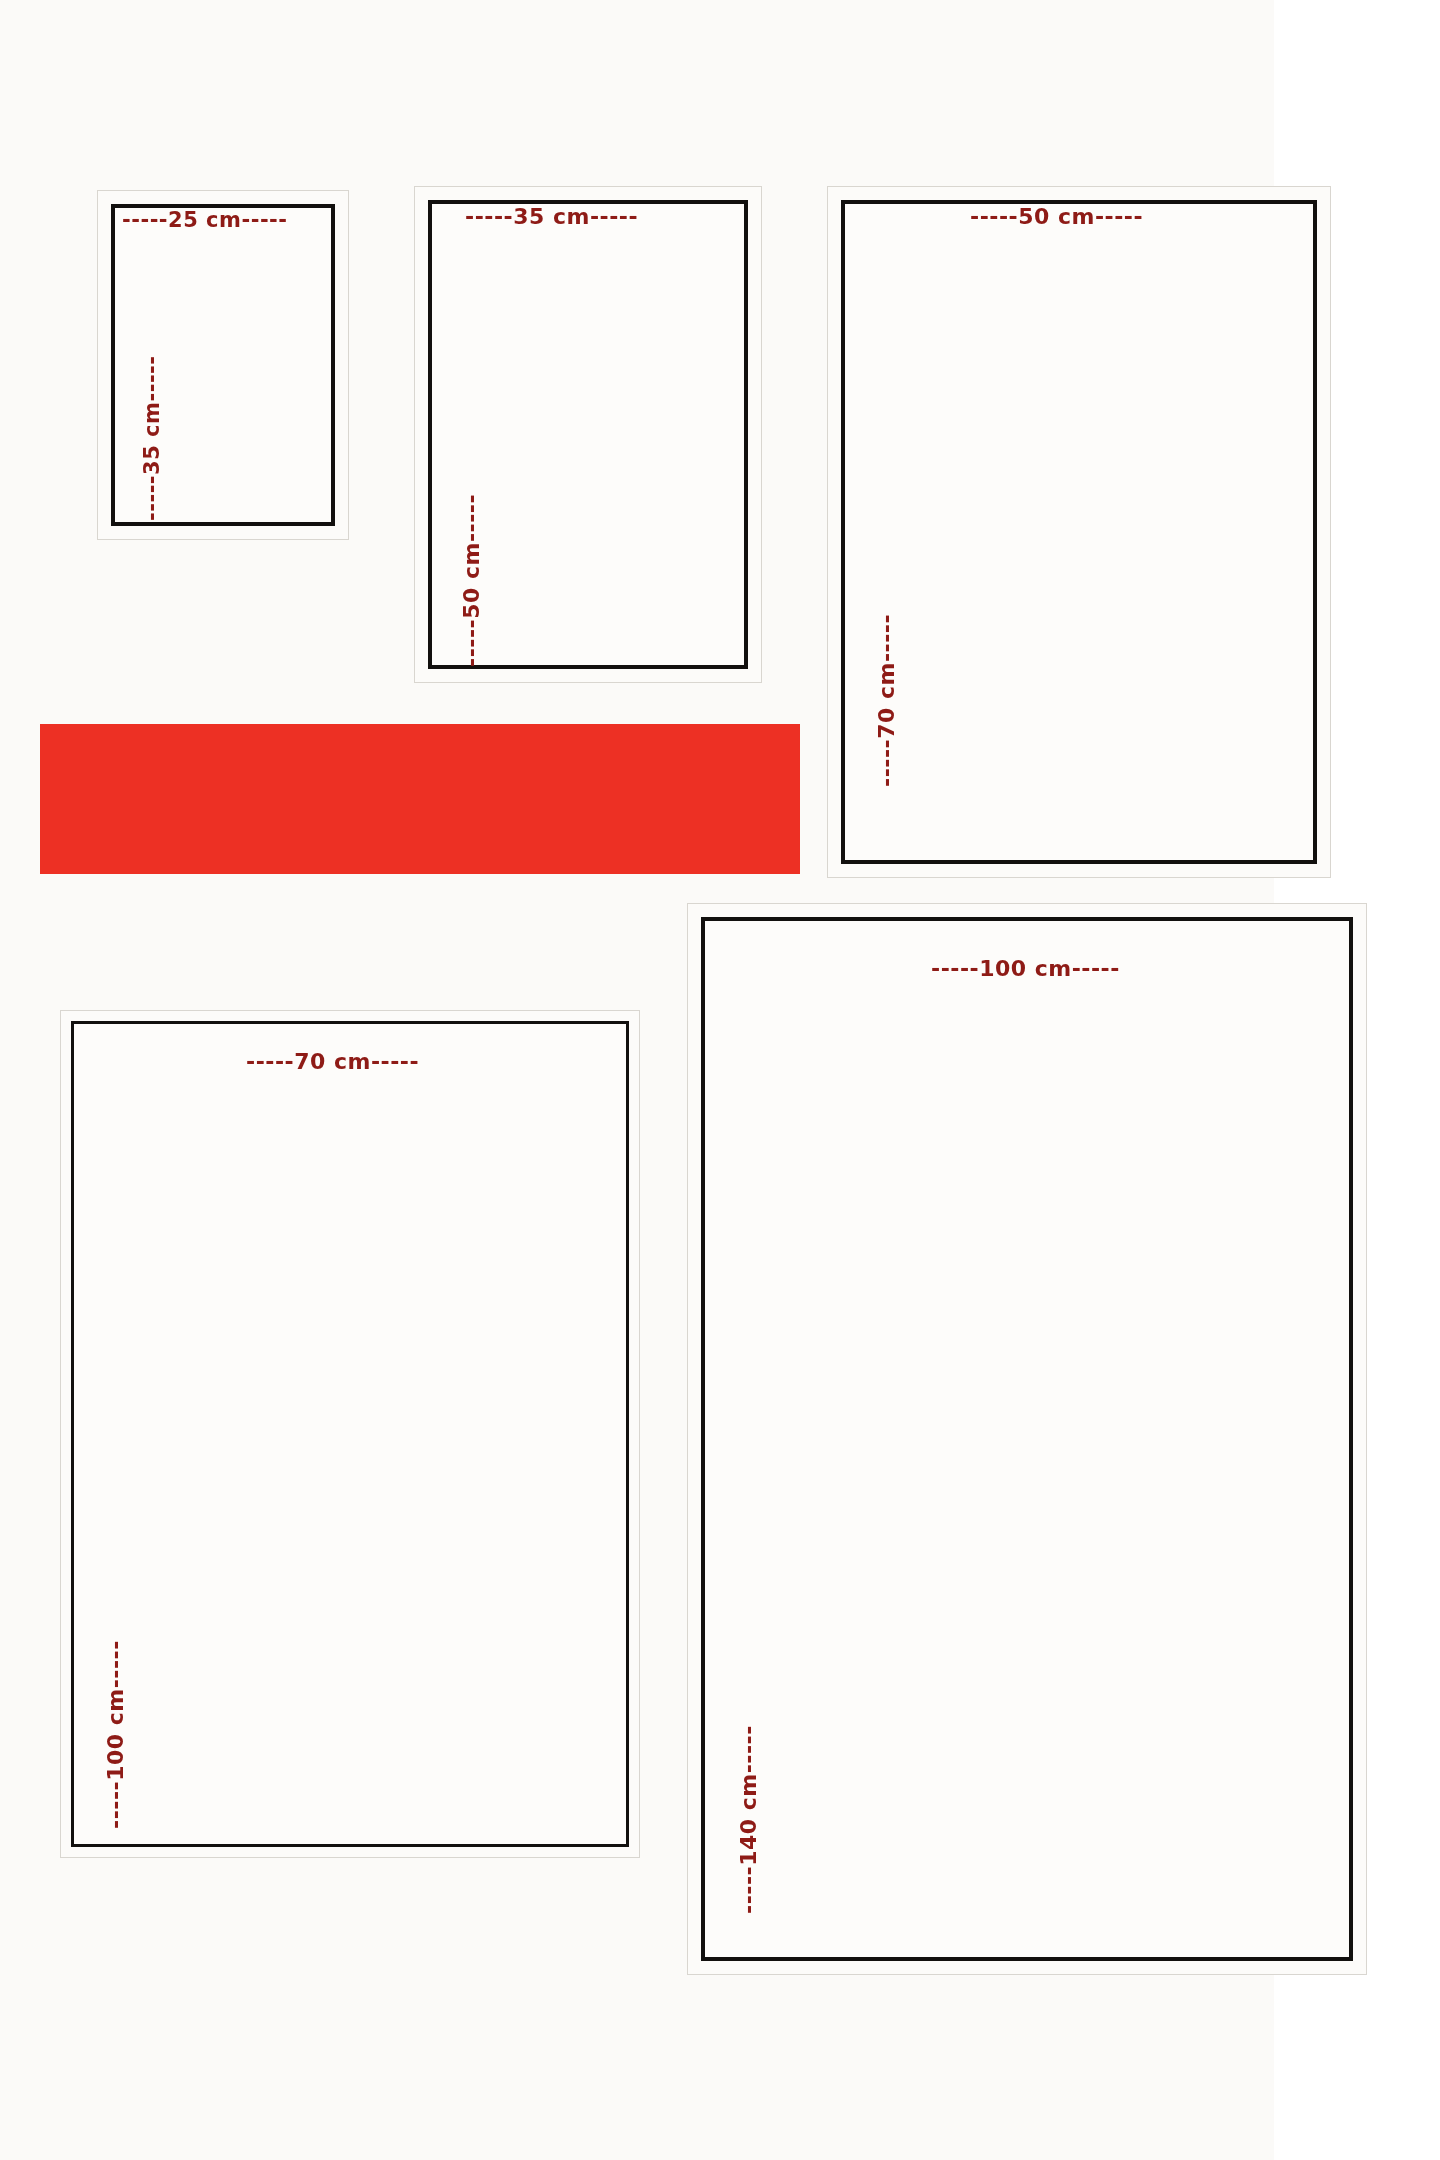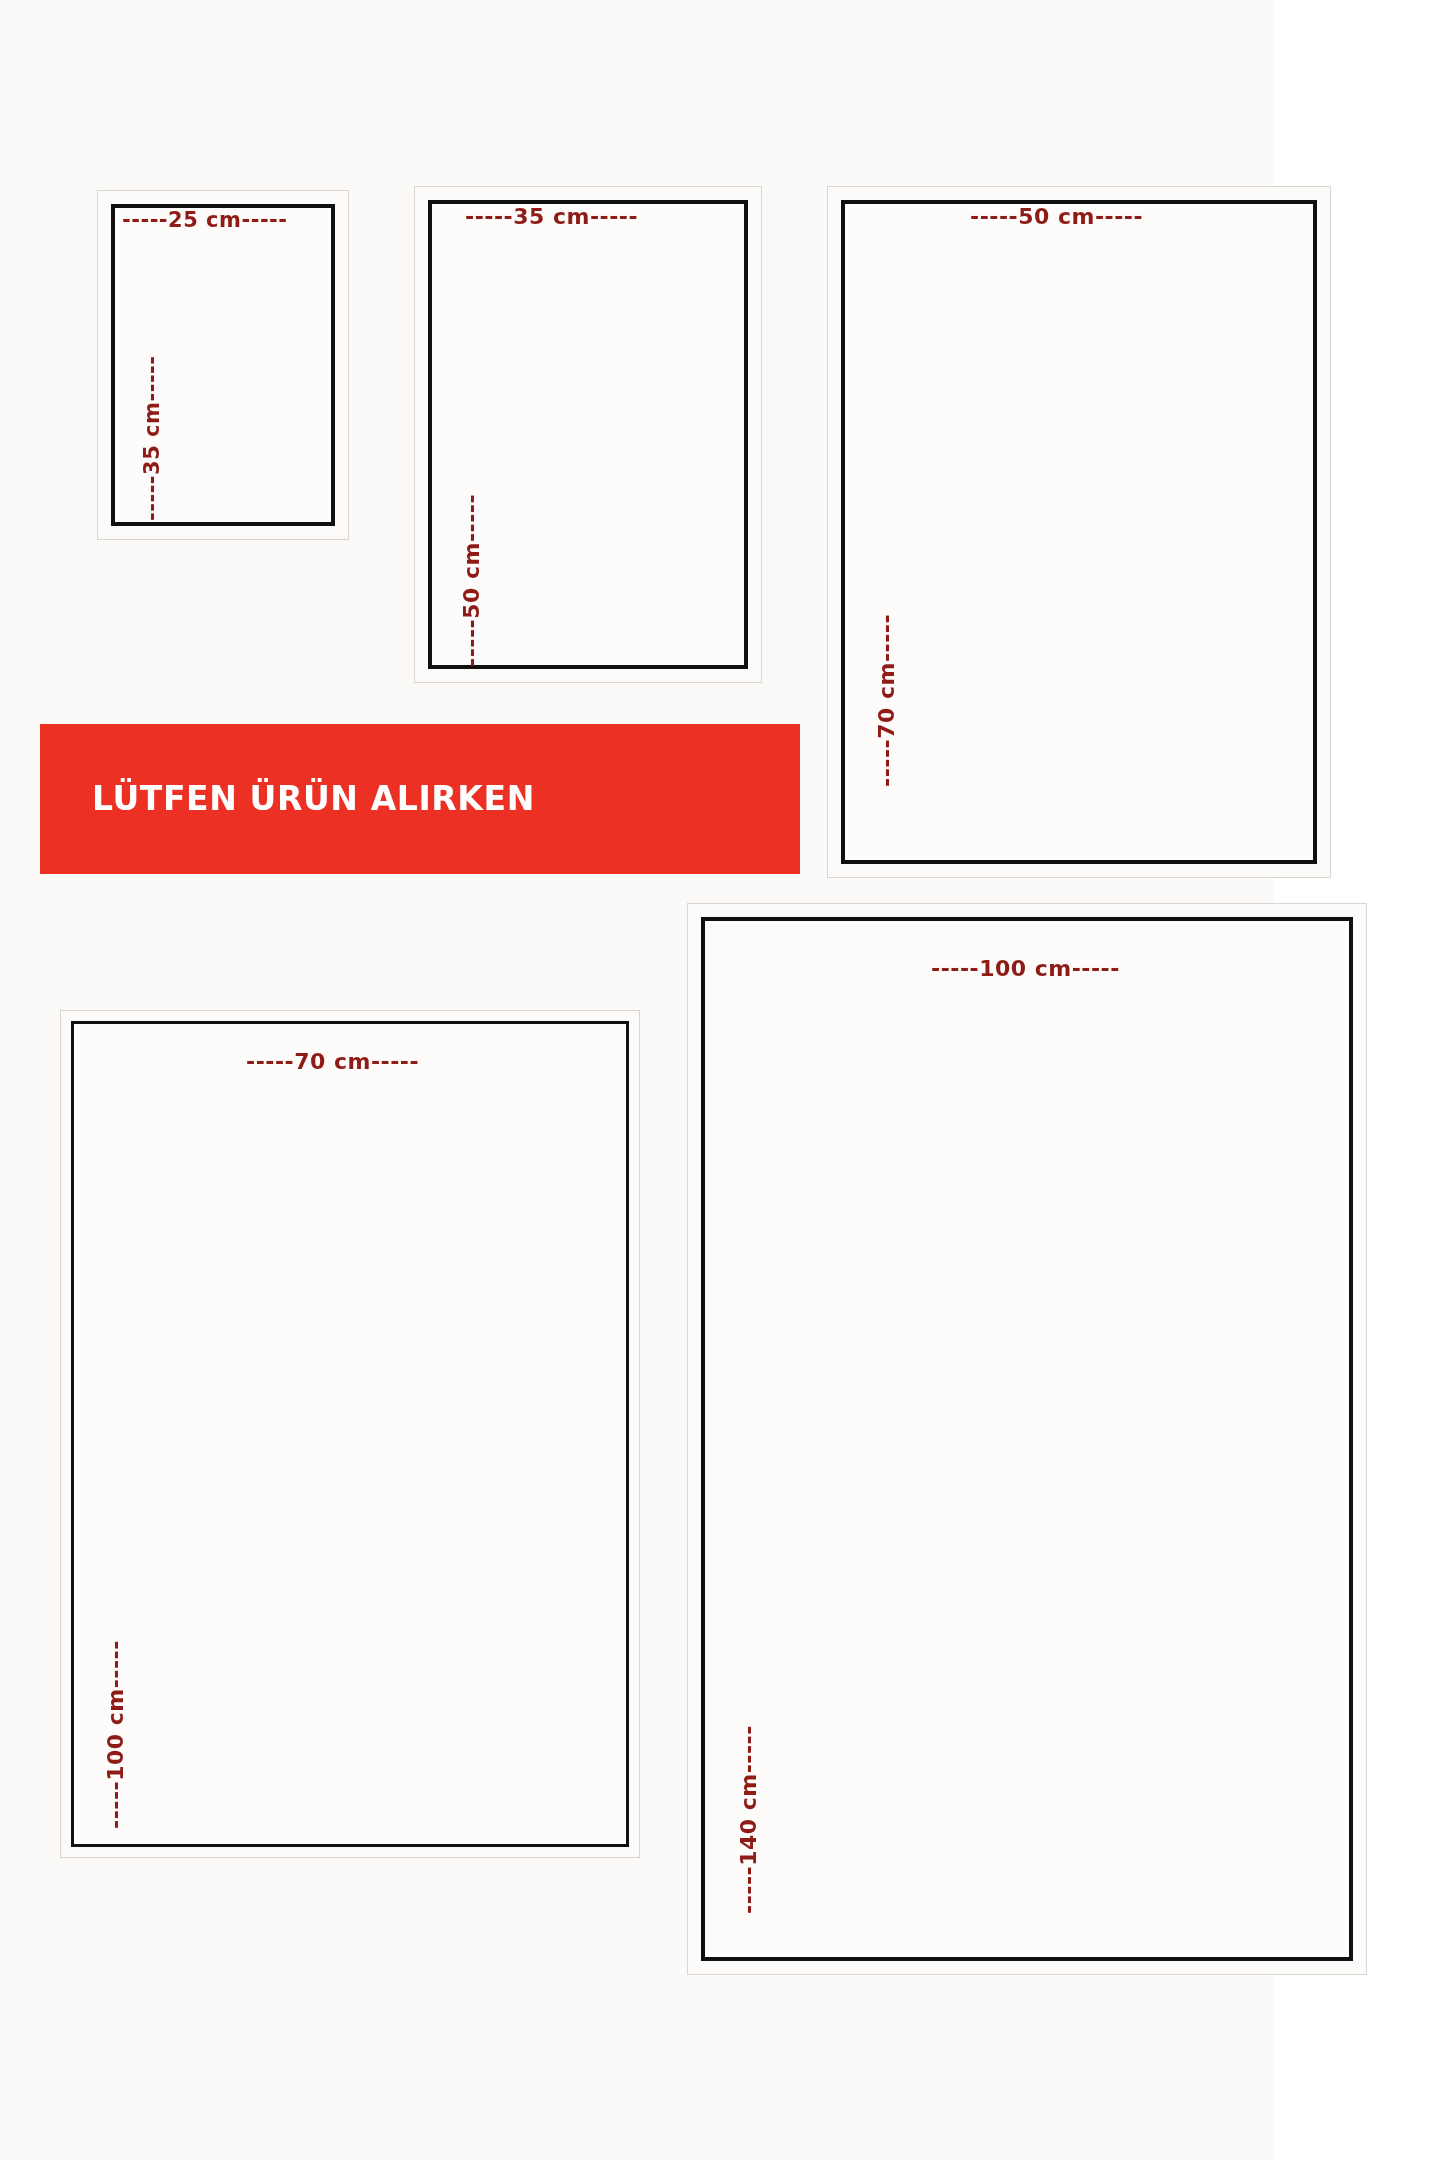--- a/index.html
+++ b/index.html
@@ -85,21 +85,20 @@
     <div class="dim vertical" style="left:44px; top:480px; transform:rotate(-90deg); font-size:22px;">-----50 cm-----</div>
   </div>
 
   <div class="frame" style="left:827px; top:186px; width:504px; height:692px;">
     <div class="inner"></div>
     <div class="dim" style="left:142px; top:17px; font-size:22px;">-----50 cm-----</div>
     <div class="dim vertical" style="left:46px; top:600px; transform:rotate(-90deg); font-size:22px;">-----70 cm-----</div>
   </div>
 
   <div class="banner" style="left:40px; top:724px; width:760px; height:150px;">
-    <div class="line">LÜTFEN ÜRÜN ALIRKEN</div>
   </div>
 
   <div class="frame" style="left:687px; top:903px; width:680px; height:1072px;">
     <div class="inner"></div>
     <div class="dim" style="left:243px; top:52px; font-size:22px;">-----100 cm-----</div>
     <div class="dim vertical" style="left:48px; top:1010px; transform:rotate(-90deg); font-size:22px;">-----140 cm-----</div>
   </div>
 
   <div class="frame thin" style="left:60px; top:1010px; width:580px; height:848px;">
     <div class="inner"></div>

